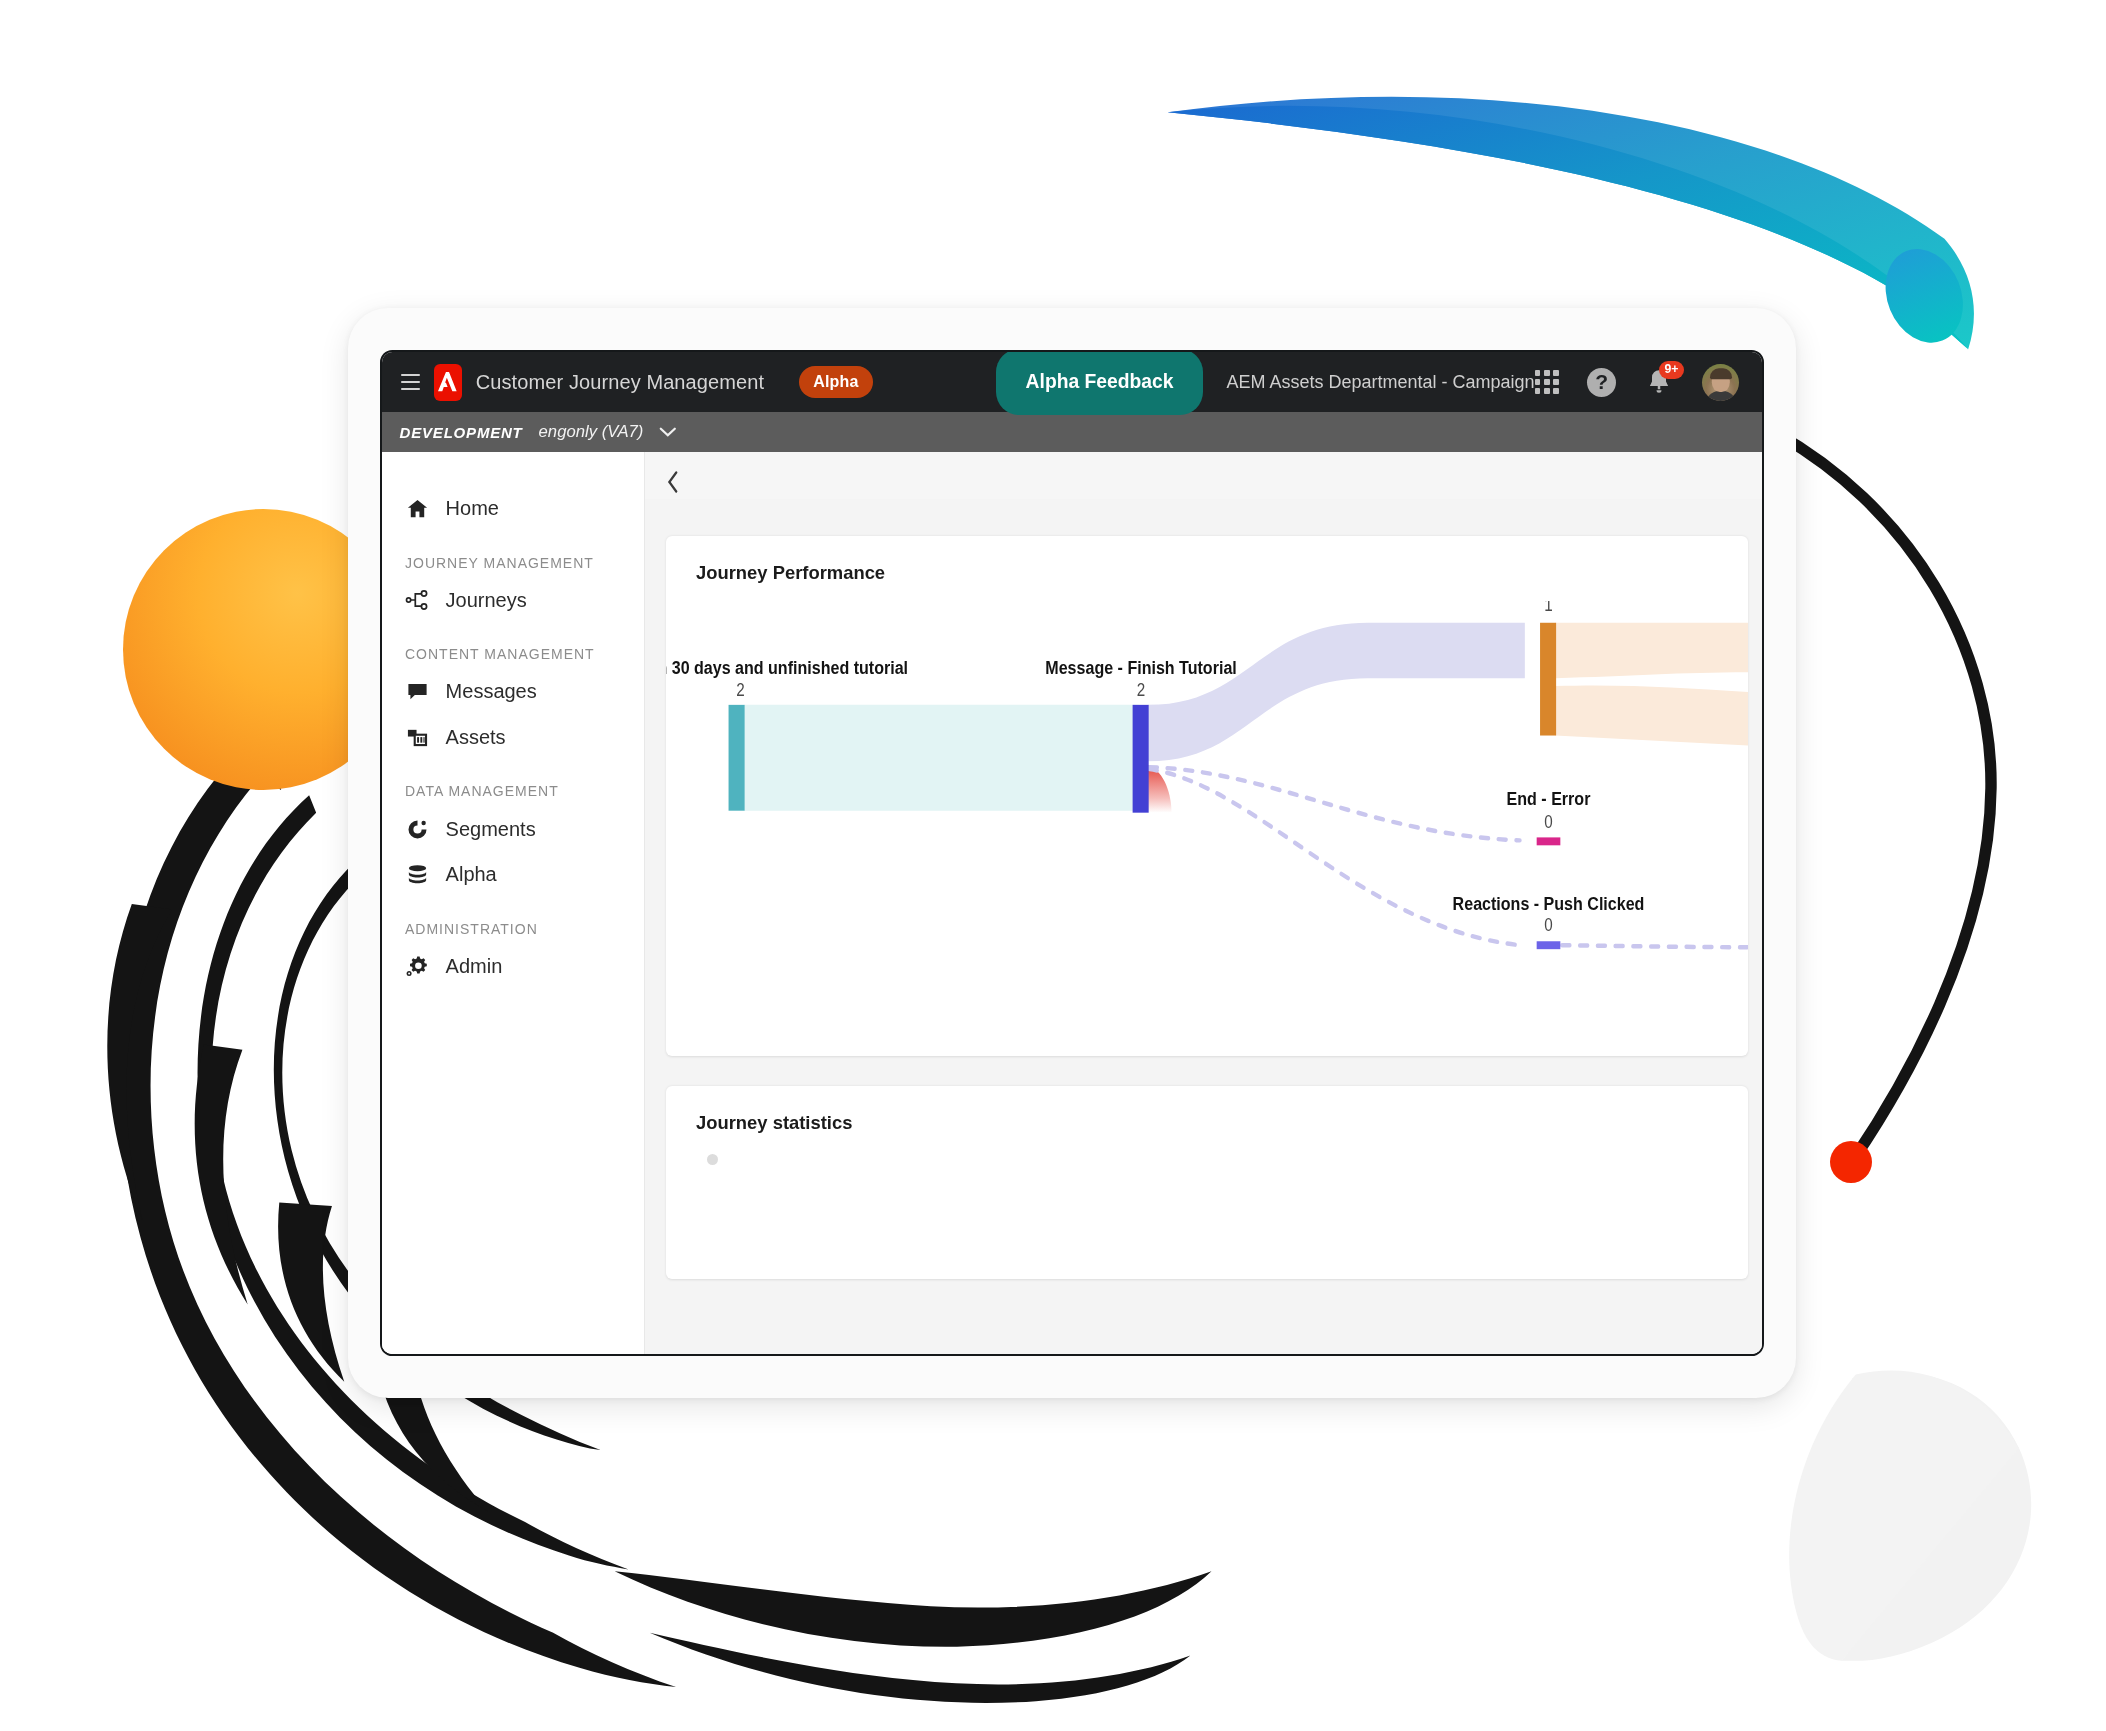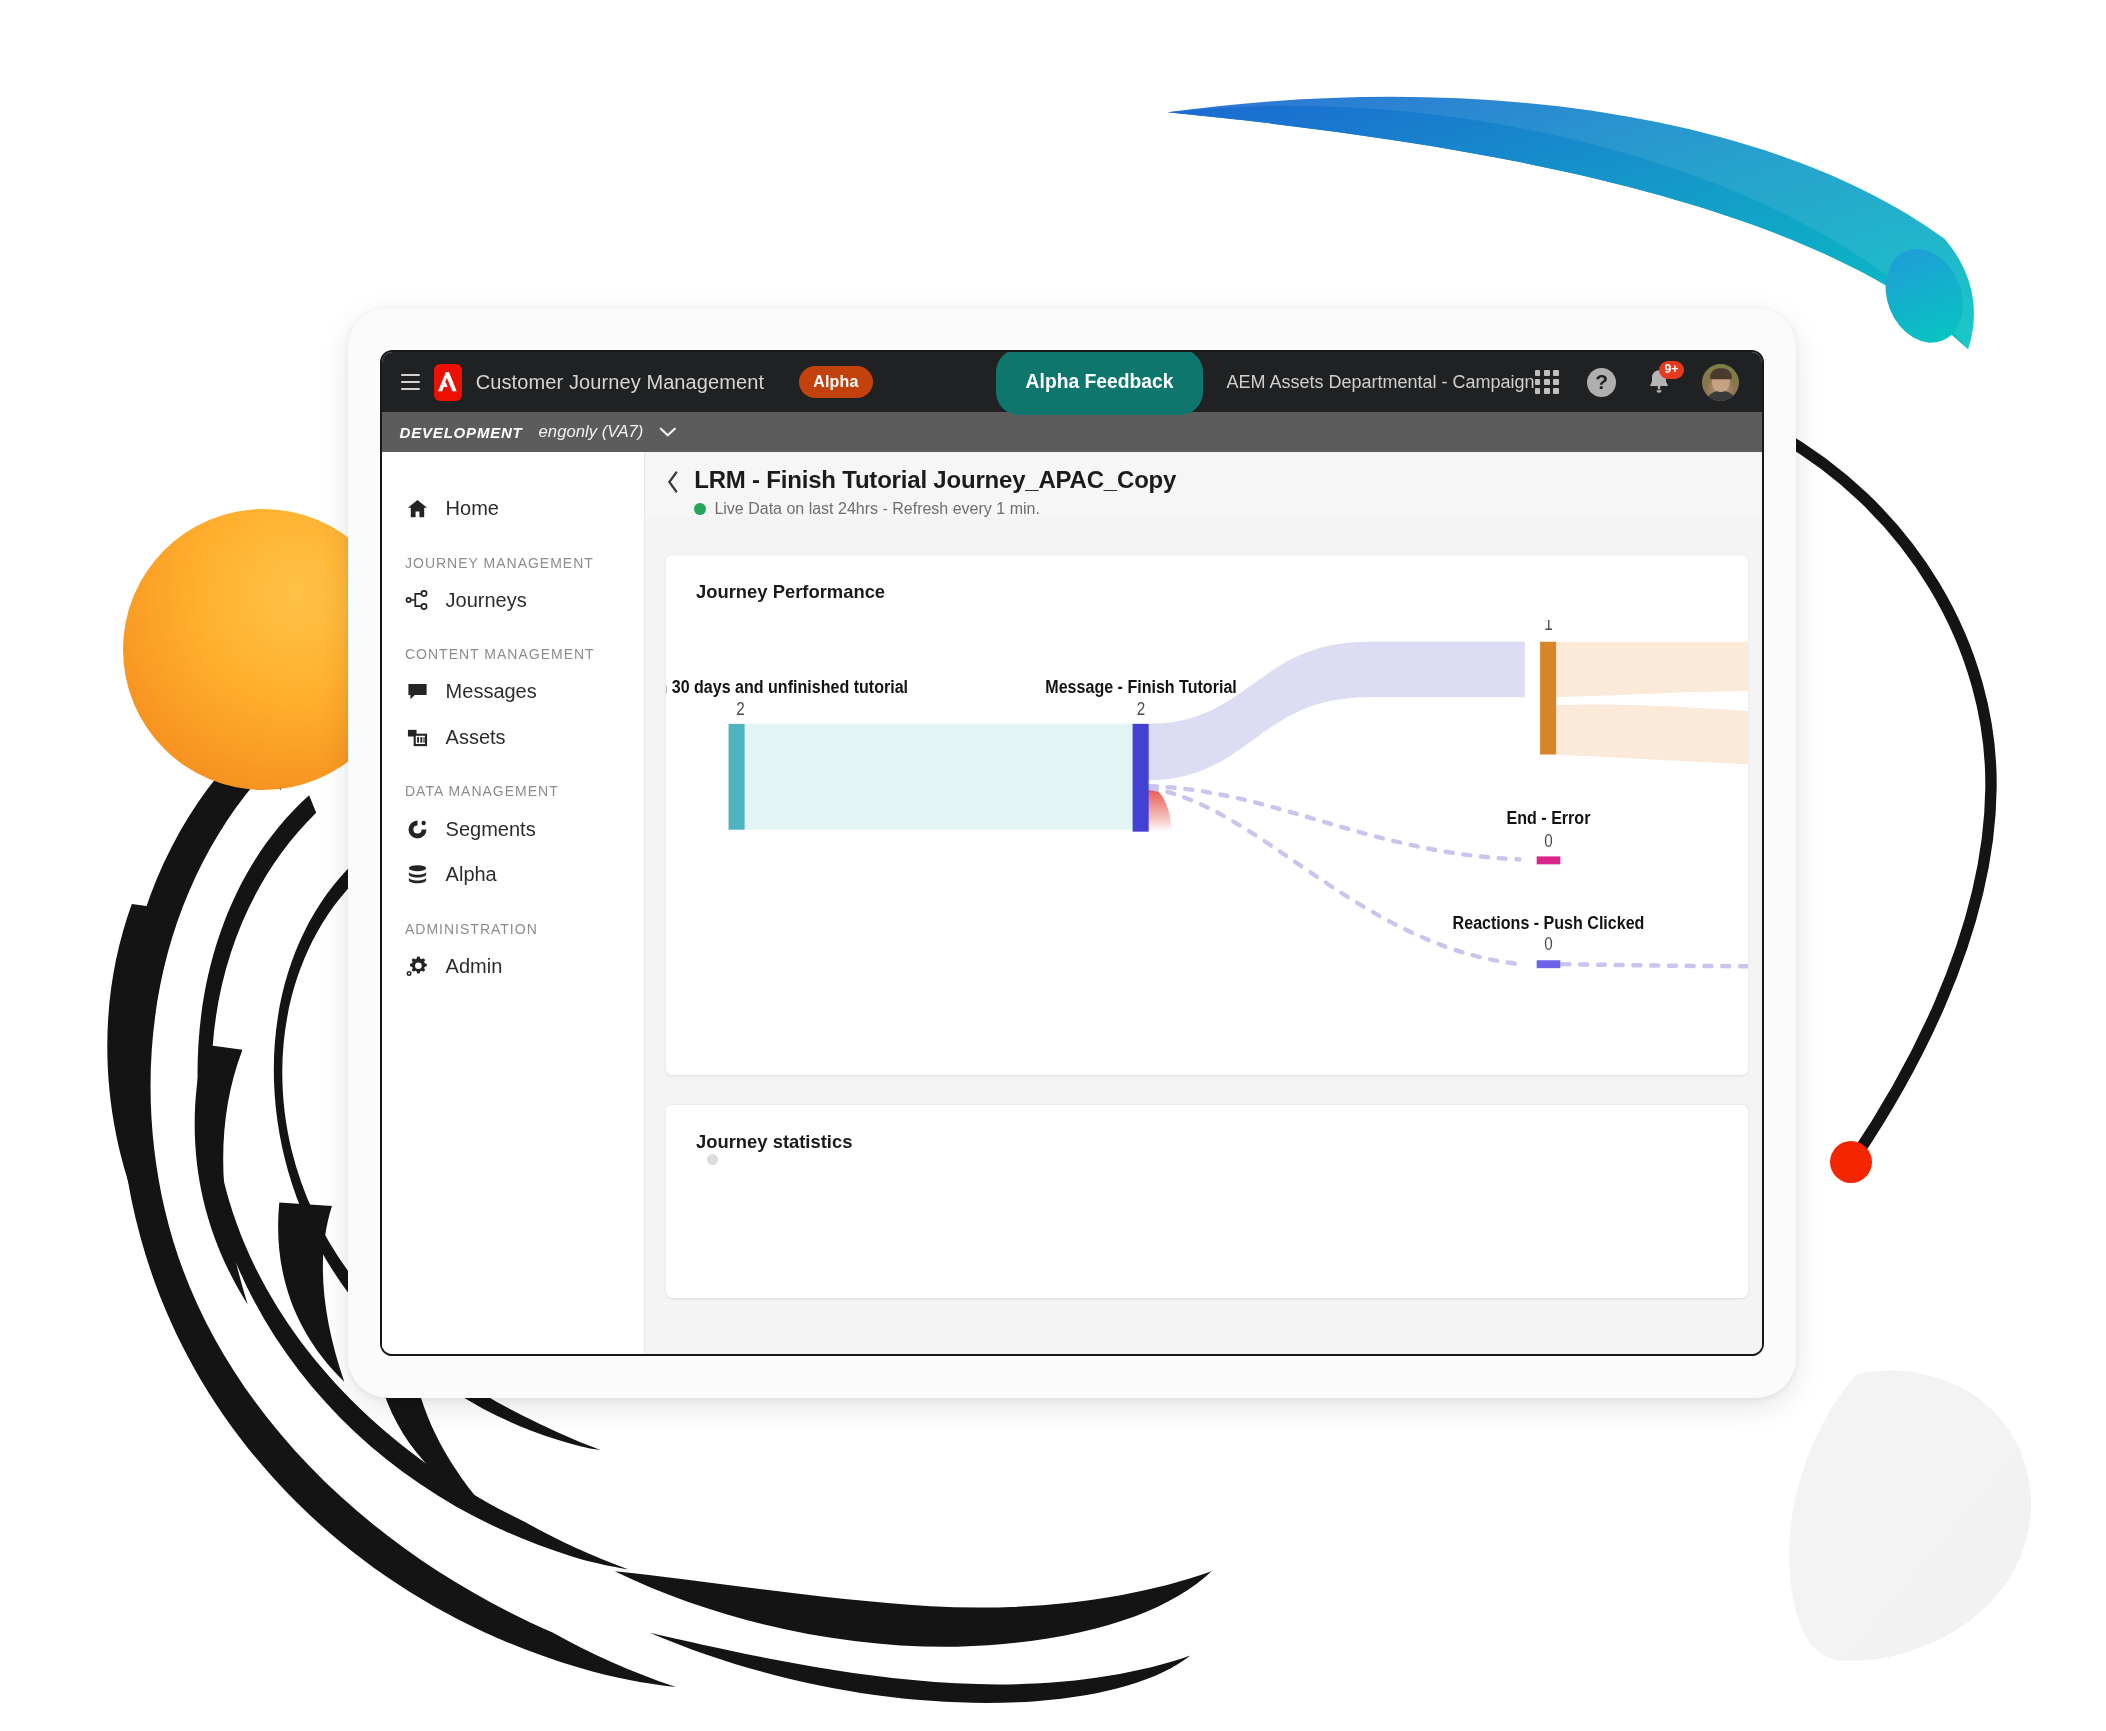--- a/index.html
+++ b/index.html
@@ -355,27 +355,20 @@
 
         <section class="content">
 
           <div class="page-head">
             <div class="ph-row">
               <span class="back-chev">
                 <svg width="17.6" height="26" viewBox="0 0 20 30" aria-hidden="true">
                   <path d="M14 4 L6 15 L14 26" fill="none" stroke="#3A3A3A" stroke-width="2.6" stroke-linecap="round"></path>
                 </svg>
               </span>
-              <div>
-                <div class="page-title">LRM - Finish Tutorial Journey_APAC_Copy</div>
-                <div class="live-row">
-                  <span class="live-dot"></span>
-                  <span class="live-text">Live Data on last 24hrs - Refresh every 1 min.</span>
-                </div>
-              </div>
             </div>
 
           </div>
 
           <div class="scrollarea">
             <div class="spacer-top"></div>
 
             <div class="card" id="sankey-card">
               <div class="card-title">Journey Performance</div>
 

